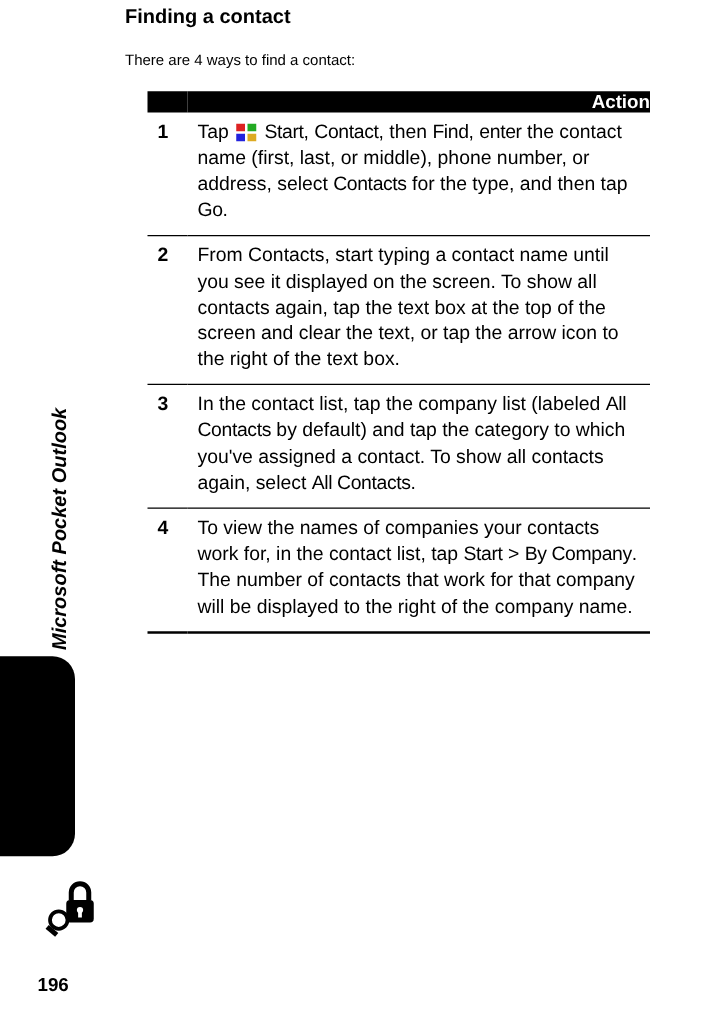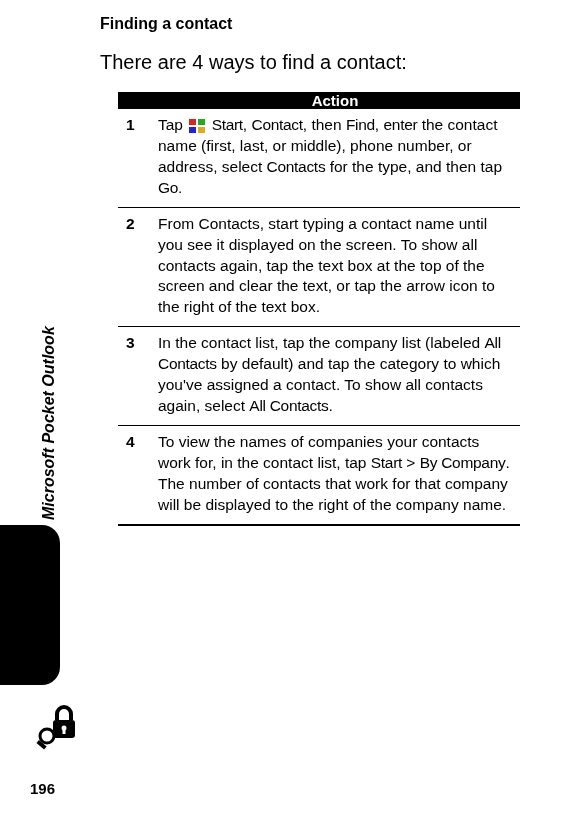--- a/index.html
+++ b/index.html
@@ -5,42 +5,42 @@
     * { margin: 0; padding: 0; box-sizing: border-box; }
     body {
       width: 580px;
       height: 817px;
       background: white;
       font-family: Arial, Helvetica, sans-serif;
       position: relative;
       color: #000;
     }
     .content {
-      padding: 15px 60px 0 100px;
+      padding: 5px 60px 0 100px;
     }
     .heading {
       font-weight: bold;
       font-size: 16px;
       margin-bottom: 18px;
     }
     .intro {
-      font-size: 20px;
+      font-size: 12px;
       margin-bottom: 18px;
     }
     .action-table {
       margin-left: 18px;
       border-collapse: collapse;
     }
     .action-header {
       background: #000;
       color: #fff;
       font-weight: bold;
       font-size: 15px;
       padding: 4px 10px;
-      text-align: center;
+      text-align: right;
     }
     .action-header td:first-child {
       width: 32px;
     }
     .action-row td {
       border-bottom: 1px solid #000;
       padding: 6px 8px 8px 8px;
       font-size: 15.5px;
       line-height: 1.35;
       vertical-align: top;

